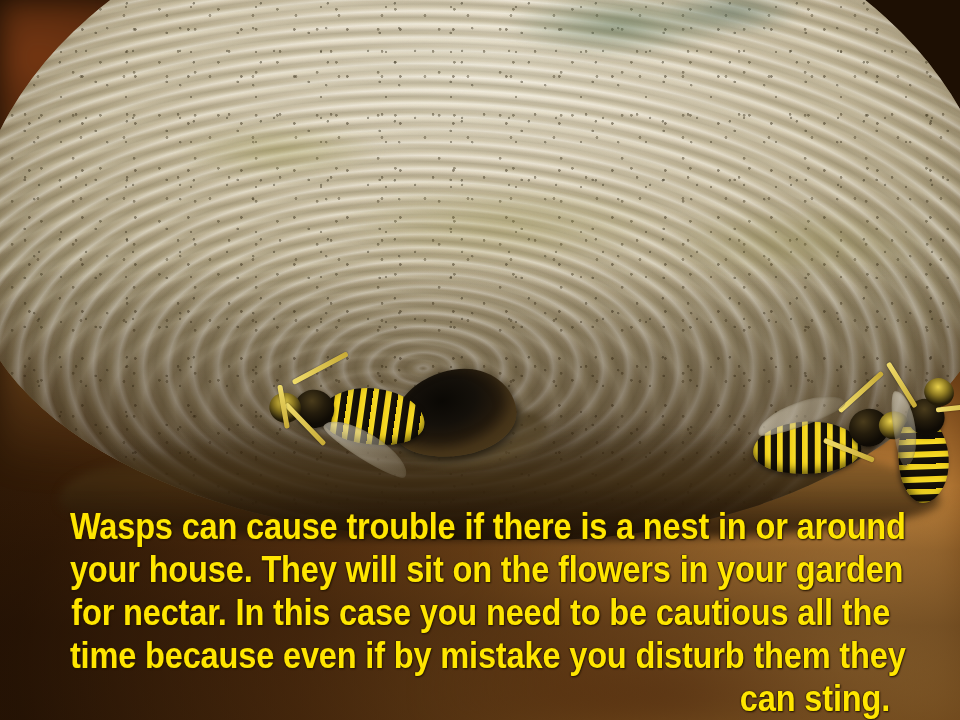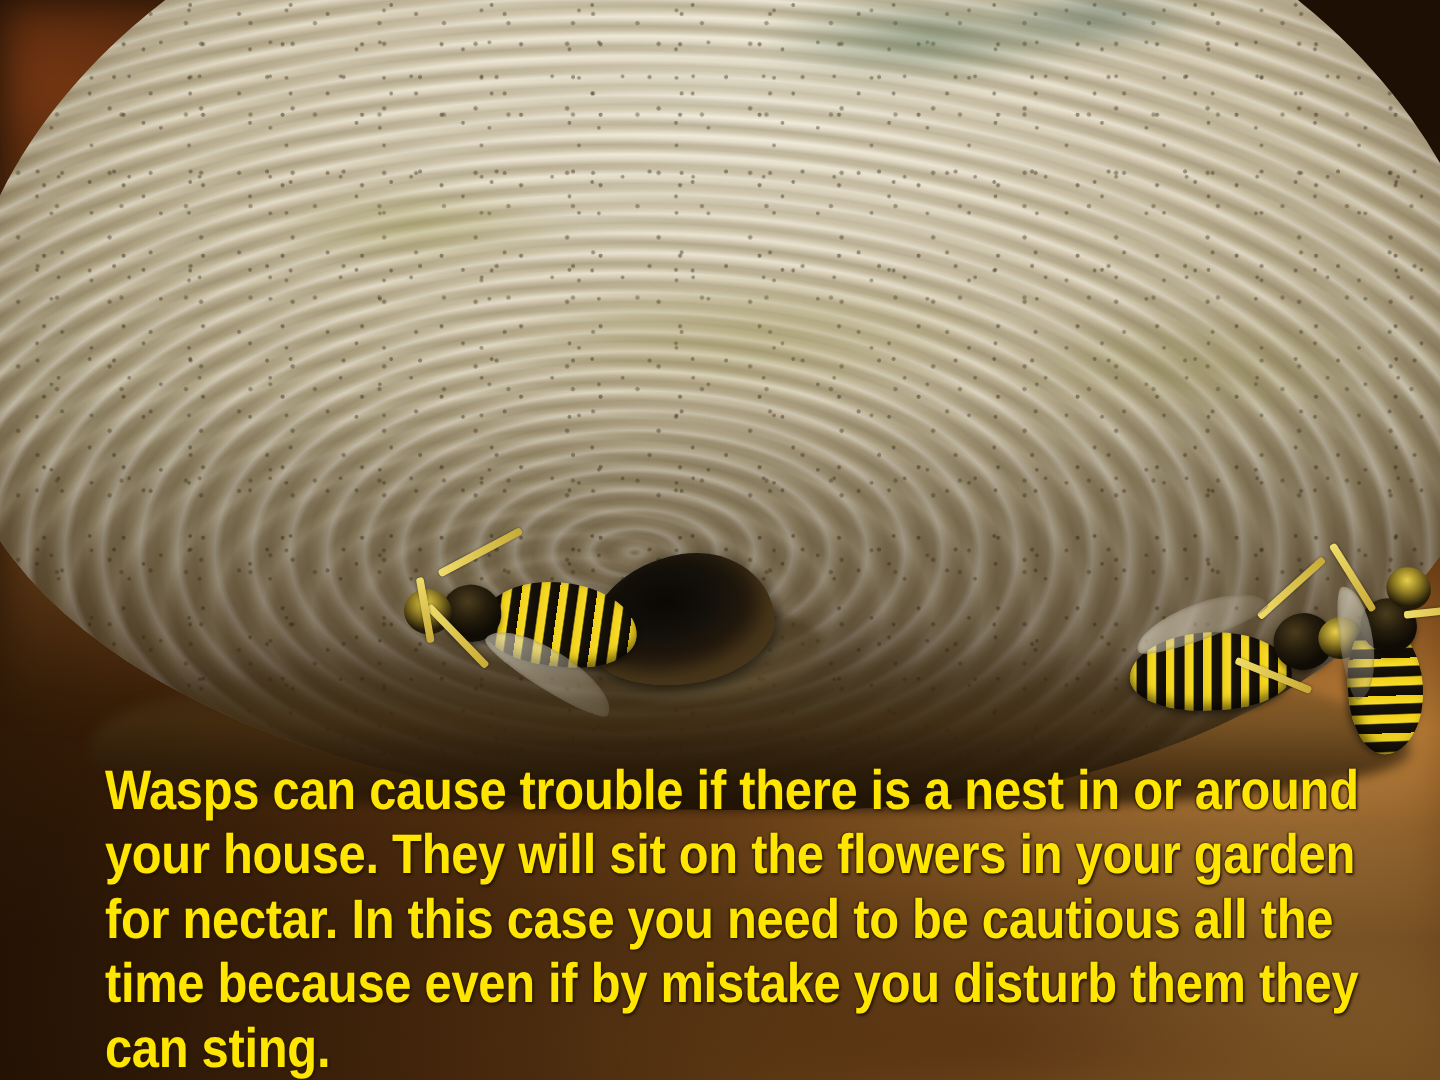--- a/index.html
+++ b/index.html
@@ -169,21 +169,21 @@
     border-radius: 50% 50% 50% 50% / 70% 70% 30% 30%;
     background: linear-gradient(110deg, rgba(232,226,208,.62), rgba(150,140,118,.28));
     box-shadow: inset 0 0 3px rgba(70,58,34,.5);
   }
 
   
   #caption {
     position: absolute;
     left: 0; right: 0; bottom: 0;
     padding: 0 14px 0 14px;
-    text-align: left;
+    text-align: right;
     z-index: 40;
   }
   #caption .cap-line {
     display: block;
     color: #ffe600;
     font-family: "Liberation Sans", sans-serif;
     font-weight: bold;
     font-size: 37px;
     line-height: 43px;
     letter-spacing: -0.2px;

